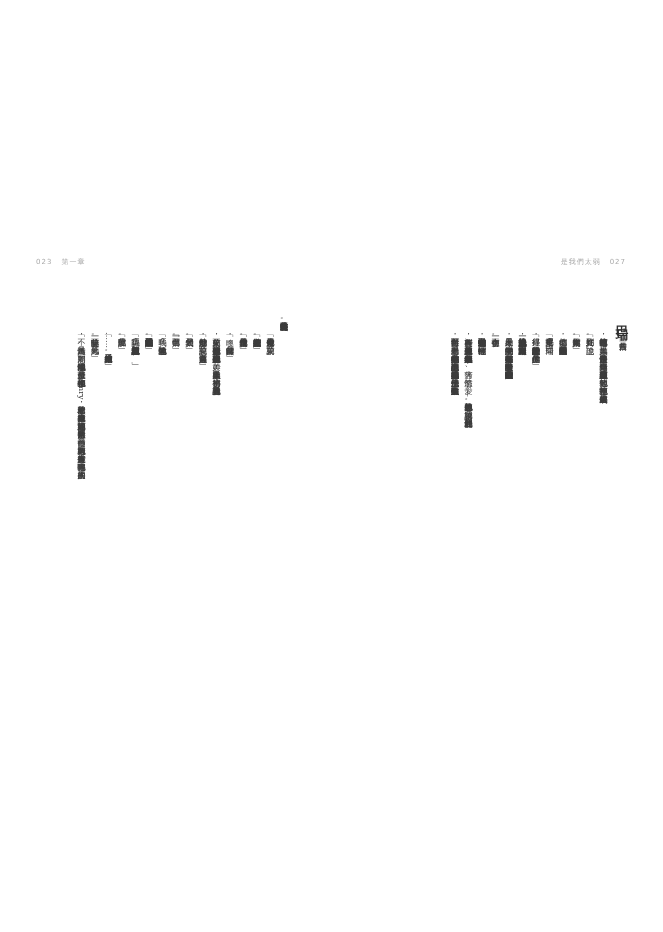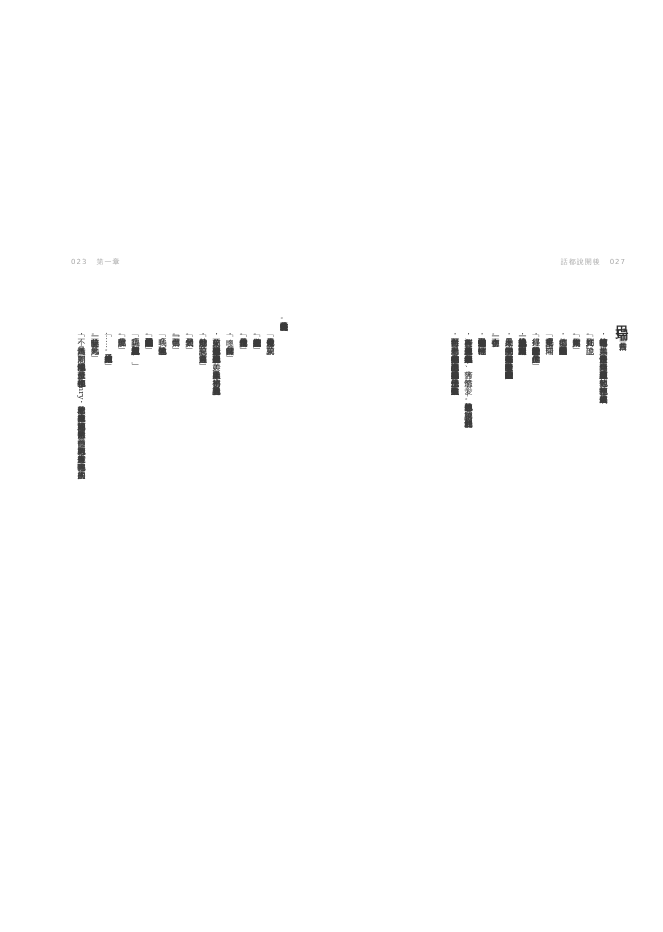--- a/index.html
+++ b/index.html
@@ -13,21 +13,20 @@
   }
   
   .running-head {
     position:absolute; top:257px;
     font-size:7px; line-height:10px;
     color:#aaaaaa;
     letter-spacing:1px;
     display:flex; align-items:center; gap:9px;
     font-family:"DejaVu Sans", sans-serif;
     white-space:nowrap;
-    margin-left:35px;
   }
   .rh-left  { left:36px; }
   .rh-right { right:37px; }
 
   
   .page-text {
     position:absolute; top:316px; height:337px;
     writing-mode:vertical-rl;
     text-orientation:mixed;
     font-size:8.1px;
@@ -54,21 +53,21 @@
 <body>
 
 <div class="canvas">
 
   <div class="running-head rh-left">
     <span>023</span>
     <span>第一章</span>
   </div>
 
   <div class="running-head rh-right">
-    <span>話都說開後</span>
+    <span>是我們太弱</span>
     <span>027</span>
   </div>
 
   <div class="page-text right-page">
     <div class="chapter-head">
       <span class="chapter-title">巴瑞</span><span class="chapter-date">二〇一八年十一月四日</span>
     </div>
     <div class="para-flow">
         <p class="para indent">咖啡館位在哈德遜河畔，風景如畫，一旁便是西區快速道路。巴瑞提早五分鐘到，卻發現茱莉亞已經坐在露天座的陽傘底下。他們短暫地、輕輕地互相擁抱一下，好像兩人都是玻璃做的。</p>
         <p class="para indent">「見到妳真好。」他說。</p>

